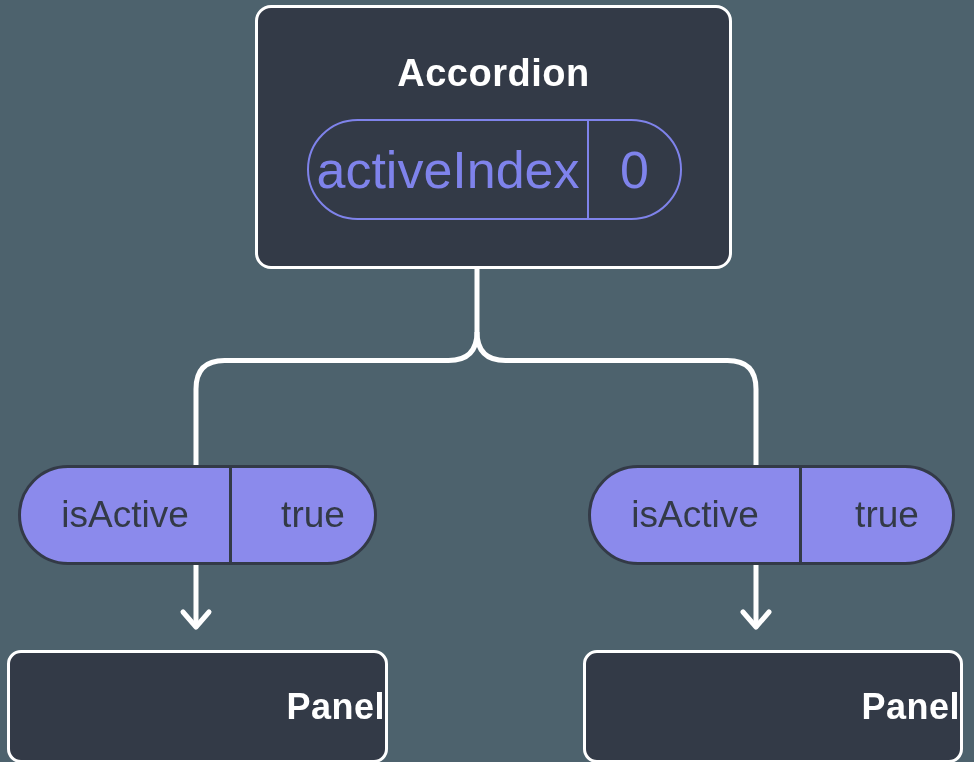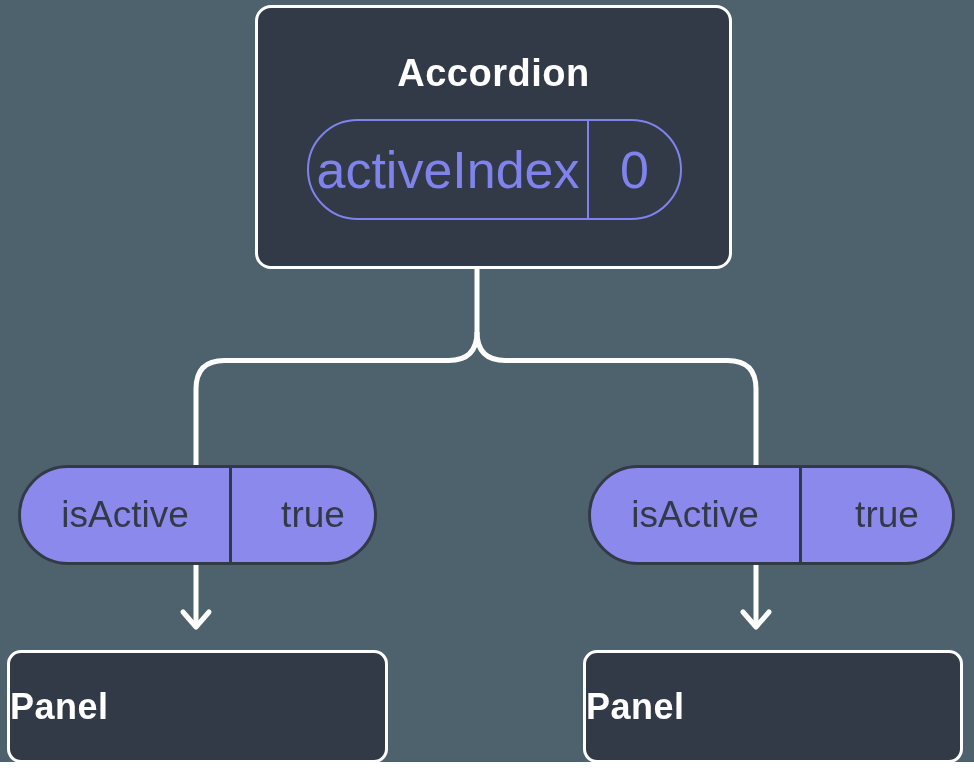--- a/index.html
+++ b/index.html
@@ -109,21 +109,21 @@
   .pill.filled .seg.name {
     width: 211px;
     border-right: 3px solid var(--text-dark);
   }
   .pill.filled .seg.value { flex: 1; }
 
   .node.panel {
     border-radius: 14px;
     display: flex;
     align-items: center;
-    justify-content: flex-start;
+    justify-content: flex-end;
     color: var(--text-light);
     font-size: 36px;
     font-weight: 600;
     letter-spacing: 0.5px;
   }
   .node.panel.left  { left: 7px;   top: 650px; width: 381px; height: 113px; }
   .node.panel.right { left: 583px; top: 650px; width: 380px; height: 113px; }
 </style>
 </head>
 <body>

